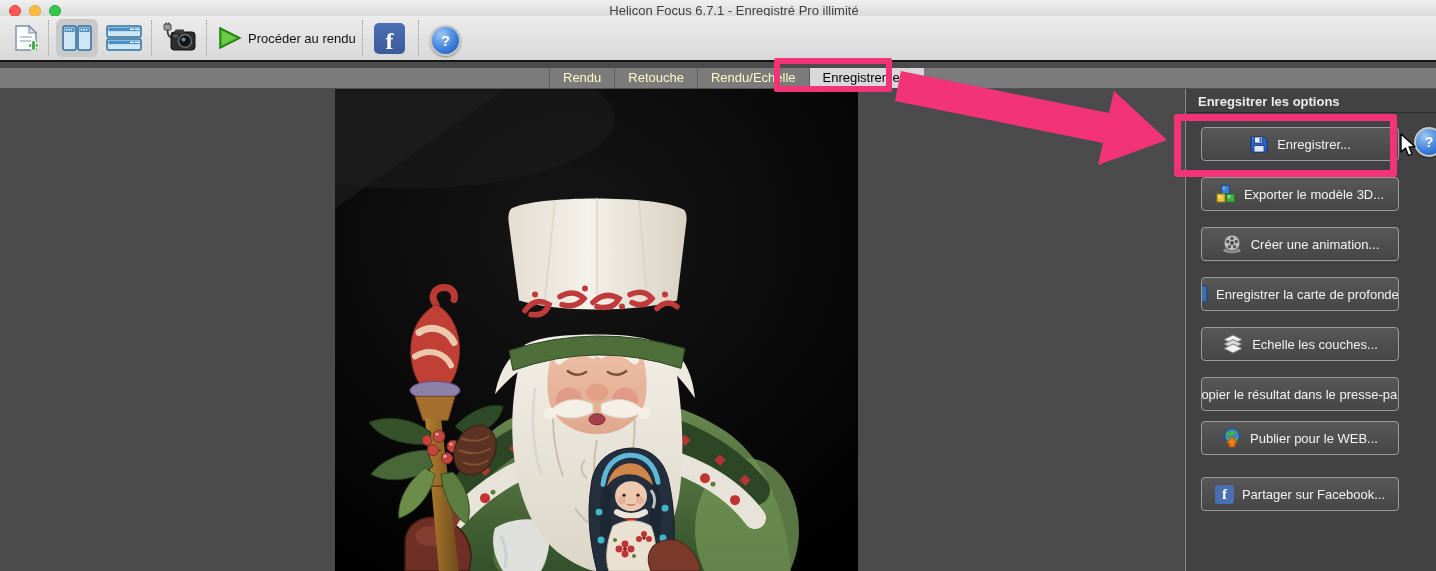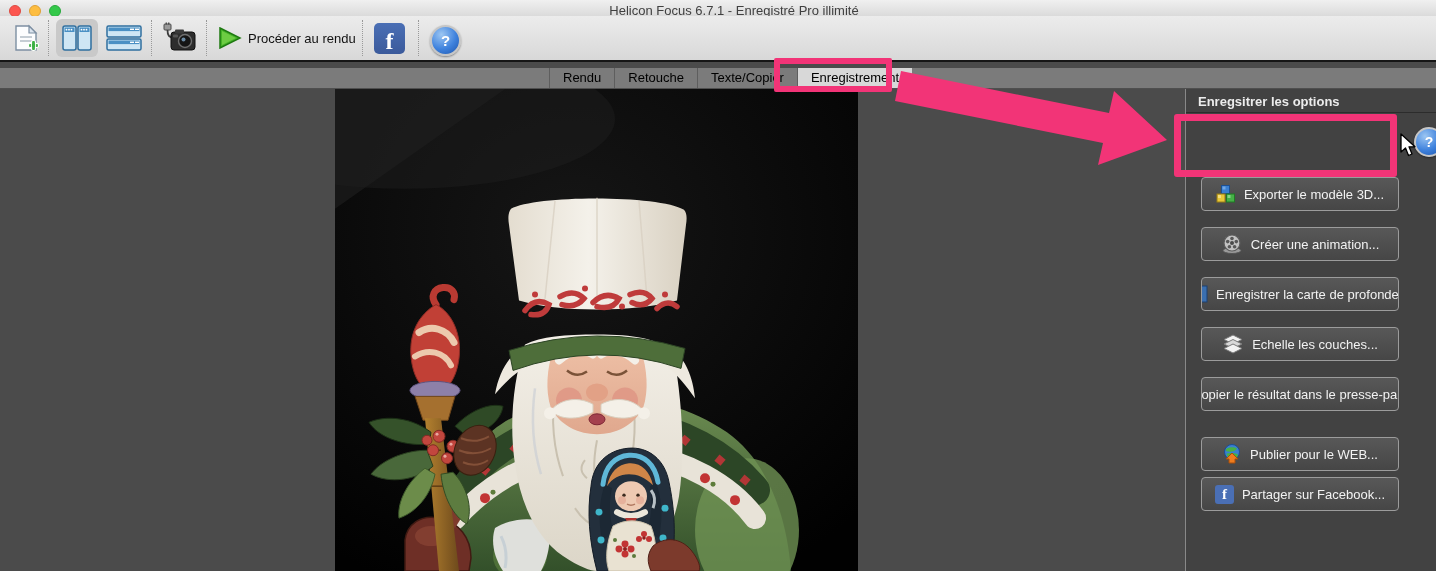--- a/index.html
+++ b/index.html
@@ -27,21 +27,21 @@
     font-size:13px;color:#111;}
   .fb-tile{background:linear-gradient(var(--facebook-blue),#3b5a9b);border-radius:5px;
     color:#fff;font-weight:bold;font-family:"Liberation Serif",serif;}
   .helpball{border-radius:50%;background:radial-gradient(circle at 35% 28%,#9cc6f2,#3f82dd 55%,#1d54ac);
     border:2px solid #c6c6c6;box-shadow:0 1px 2px rgba(0,0,0,.4);color:#fff;font-weight:bold;}
 
   
   .tabbar{position:absolute;left:0;top:68px;width:100%;height:21px;background:#7b7b7b;
     border-bottom:1px solid #4f4f4f;box-sizing:border-box;}
   .tabs{position:absolute;left:549px;top:0;height:20px;display:flex;}
-  .tab{height:20px;line-height:20px;padding:0 13px;font-size:13px;color:#000000;
+  .tab{height:20px;line-height:20px;padding:0 13px;font-size:13px;color:#fef9c3;
     border-left:1px solid #5e5e5e;white-space:nowrap;}
   .tab.active{background:#d8d8d8;color:#000;}
 
   
   .content{position:absolute;left:0;top:89px;width:100%;height:482px;margin-left:15px;}
   .canvas{position:absolute;left:0;top:0;width:1170px;height:482px;background:#4b4b4b;}
   .photo{position:absolute;left:320px;top:0;width:523px;height:482px;}
 
   
   .sidebar{position:absolute;left:1170px;top:0;width:266px;height:482px;background:#424242;
@@ -165,21 +165,21 @@
 
     <div class="tbtn helpball" style="left:430px;top:9px;width:27px;height:27px;font-size:15px;">
       <span>?</span>
     </div>
   </div>
 
   <div class="tabbar">
     <div class="tabs">
       <div class="tab">Rendu</div>
       <div class="tab">Retouche</div>
-      <div class="tab">Texte/Copier</div>
+      <div class="tab">Rendu/Echelle</div>
       <div class="tab active">Enregistrement</div>
     </div>
   </div>
 
   <div class="content">
     <div class="canvas">
 
       <svg class="photo" viewBox="0 0 523 483" preserveAspectRatio="none">
         <defs>
           <radialGradient id="bgG" cx="45%" cy="30%" r="80%">
@@ -370,20 +370,32 @@
         <path d="M316,402 Q322,410 318,420" stroke="#dfe6ea" stroke-width="3" fill="none" opacity="0.8"></path>
 
         <path d="M318,458 C330,448 346,450 356,462 C364,472 366,480 364,483 L316,483 C312,474 312,466 318,458 Z" fill="#7c3a2c" stroke="#501f16"></path>
       </svg>
     </div>
 
     <div class="sidebar">
       <div class="sidebar-title">Enregsitrer les options</div>
       <div class="sidebar-sep"></div>
 
+      <div class="sbtn" style="top:38px;">
+        <span class="ico">
+          <svg width="20" height="20" viewBox="0 0 20 20">
+            <path d="M2,3 L15,3 L18,6 L18,17 A1,1 0 0 1 17,18 L3,18 A1,1 0 0 1 2,17 Z" fill="#2f63c4" stroke="#16377c"></path>
+            <rect x="5.5" y="3" width="8" height="6" fill="#e8eef8" stroke="#16377c" stroke-width="0.8"></rect>
+            <rect x="10.5" y="4" width="2" height="4" fill="#2f63c4"></rect>
+            <rect x="5" y="11.5" width="10" height="6.5" fill="#dfe7f4" stroke="#16377c" stroke-width="0.8"></rect>
+            <path d="M3,4 L5,4" stroke="#7fa3e0" stroke-width="1"></path>
+          </svg>
+        </span>
+        <span>Enregistrer...</span>
+      </div>
 
       <div class="sbtn" style="top:88px;">
         <span class="ico">
           <svg width="20" height="20" viewBox="0 0 20 20">
             <rect x="5.5" y="1.5" width="8" height="8" fill="#3a7fd0" stroke="#1c4f92"></rect>
             <rect x="1" y="10" width="8" height="8" fill="#e8c83a" stroke="#9a7e14"></rect>
             <rect x="10.5" y="10" width="8" height="8" fill="#46b047" stroke="#1f7a24"></rect>
             <rect x="6.5" y="2.5" width="3" height="3" fill="#7fb0e8" opacity="0.8"></rect>
             <rect x="2" y="11" width="3" height="3" fill="#f4e08a" opacity="0.9"></rect>
             <rect x="11.5" y="11" width="3" height="3" fill="#8ed88e" opacity="0.9"></rect>
@@ -432,21 +444,21 @@
         </span>
         <span>Echelle les couches...</span>
       </div>
 
       <div class="sbtn clipL2" style="top:288px;">
         <span class="inner">
           <span>Copier le résultat dans le presse-papiers</span>
         </span>
       </div>
 
-      <div class="sbtn" style="top:348px;">
+      <div class="sbtn" style="top:332px;">
         <span class="ico">
           <svg width="20" height="20" viewBox="0 0 20 20">
             <circle cx="10" cy="8" r="7.5" fill="#3a7fd0" stroke="#1c4f92"></circle>
             <path d="M4,5 C7,3 12,2.5 15,4.5 C13,8 7,8.5 4,7 Z" fill="#46b047"></path>
             <path d="M5,11 C8,10 13,10.5 15.5,12" fill="none" stroke="#46b047" stroke-width="3"></path>
             <polygon points="10,9 16,15 13,15 13,19 7,19 7,15 4,15" fill="#ee7c1e" stroke="#a84e0a"></polygon>
           </svg>
         </span>
         <span>Publier pour le WEB...</span>
       </div>

